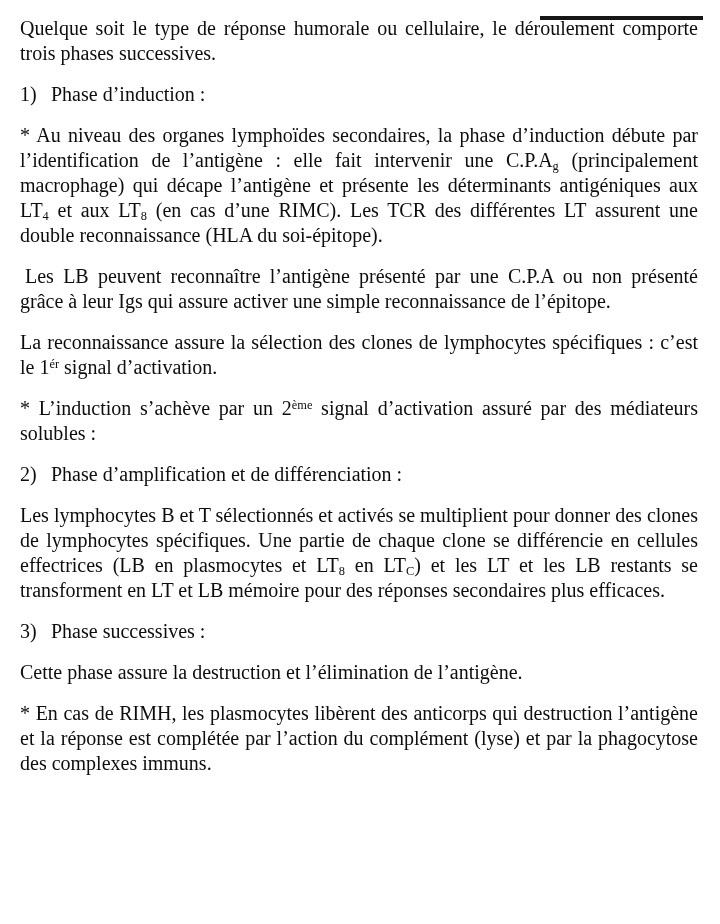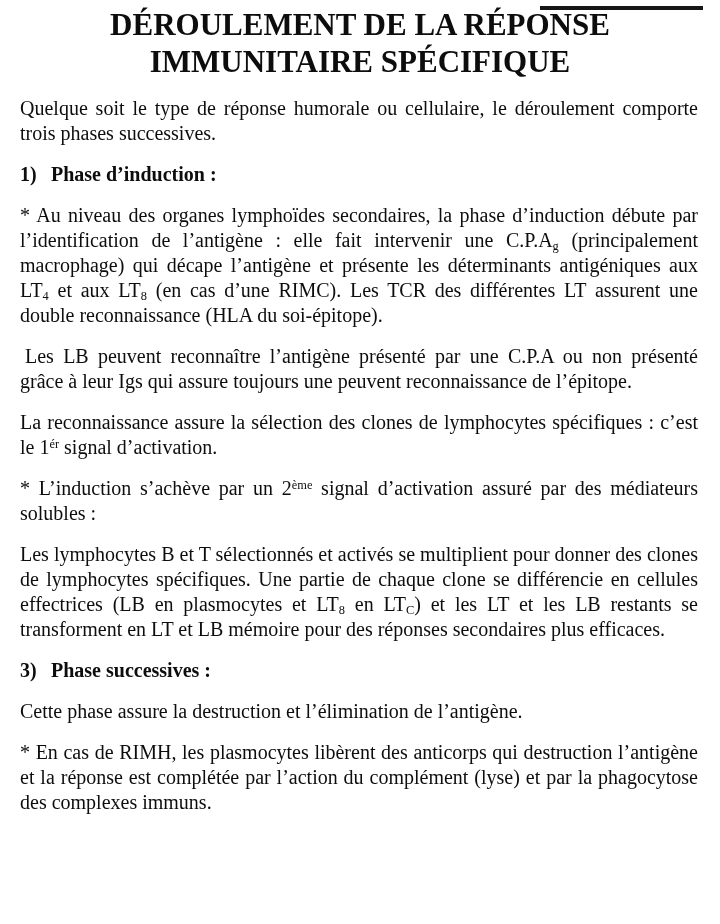--- a/index.html
+++ b/index.html
@@ -31,21 +31,21 @@
   .doc-body {
     padding: 0 6px 0 4px;
     font-size: 20px;
     line-height: 25px;
   }
   .doc-body p {
     margin: 16px;
     text-align: justify;
   }
   .doc-body p.heading {
-    font-weight: bold;
+    font-weight: normal;
     text-align: left;
   }
   .hnum {
     display: inline-block;
     width: 31px;
   }
   .indent-sm { text-indent: 5px; }
   .hang { text-indent: 12px; }
   sub {
     font-size: 0.62em;
@@ -66,31 +66,28 @@
     height: 4px;
     background: #161616;
   }
 </style>
 </head>
 <body>
 
 <div class="page">
   <div class="artifact-top-bar"></div>
 
-  <div class="doc-title">
-    <div>DÉROULEMENT DE LA RÉPONSE</div>
-    <div>IMMUNITAIRE SPÉCIFIQUE</div>
-  </div>
 
   <div class="doc-body" id="doc-body">
       <p>Quelque soit le type de réponse humorale ou cellulaire, le déroulement comporte trois phases successives.</p>
       <p class="heading"><span class="hnum">1)</span><span>Phase d’induction :</span></p>
       <p>* Au niveau des organes lymphoïdes secondaires, la phase d’induction débute par l’identification de l’antigène : elle fait intervenir une C.P.A<sub>g</sub> (principalement macrophage) qui décape l’antigène et présente les déterminants antigéniques aux LT<sub>4</sub> et aux LT<sub>8</sub> (en cas d’une RIMC). Les TCR des différentes LT assurent une double reconnaissance (HLA du soi-épitope).</p>
-      <p class="indent-sm">Les LB peuvent reconnaître l’antigène présenté par une C.P.A ou non présenté grâce à leur Igs qui assure toujours une peuvent reconnaissance de l’épitope.</p>
+      <p class="indent-sm">Les LB peuvent reconnaître l’antigène présenté par une C.P.A ou non présenté grâce à leur Igs qui assure activer une simple reconnaissance de l’épitope.</p>
       <p>La reconnaissance assure la sélection des clones de lymphocytes spécifiques : c’est le 1<sup>ér</sup> signal d’activation.</p>
       <p>* L’induction s’achève par un 2<sup>ème</sup> signal d’activation assuré par des médiateurs solubles :</p>
+      <p class="heading"><span class="hnum">2)</span><span>Phase d’amplification et de différenciation :</span></p>
       <p>Les lymphocytes B et T sélectionnés et activés se multiplient pour donner des clones de lymphocytes spécifiques. Une partie de chaque clone se différencie en cellules effectrices (LB en plasmocytes et LT<sub>8</sub> en LT<sub>C</sub>) et les LT et les LB restants se transforment en LT et LB mémoire pour des réponses secondaires plus efficaces.</p>
       <p class="heading"><span class="hnum">3)</span><span>Phase successives :</span></p>
       <p>Cette phase assure la destruction et l’élimination de l’antigène.</p>
       <p>* En cas de RIMH, les plasmocytes libèrent des anticorps qui destruction l’antigène et la réponse est complétée par l’action du complément (lyse) et par la phagocytose des complexes immuns.</p>
     </div>
 
 </div>
 
 </body></html>

